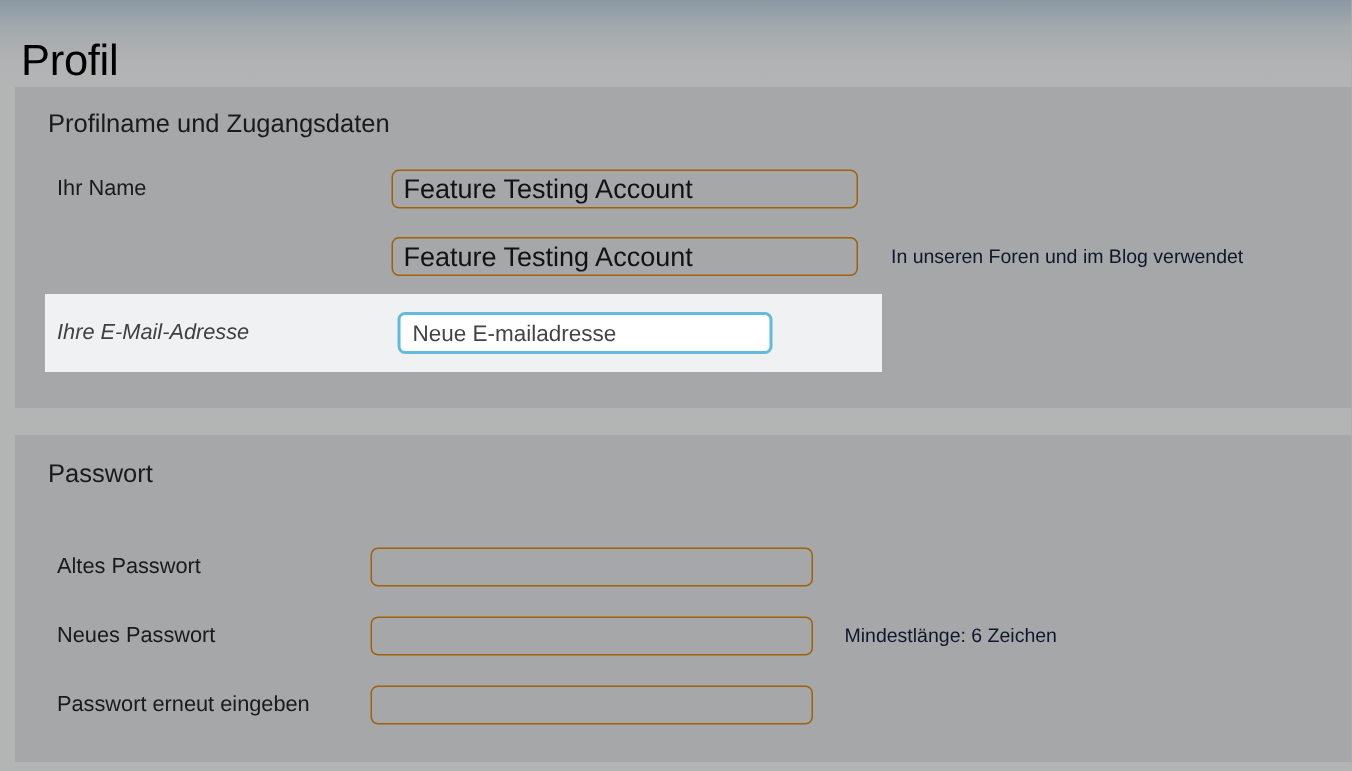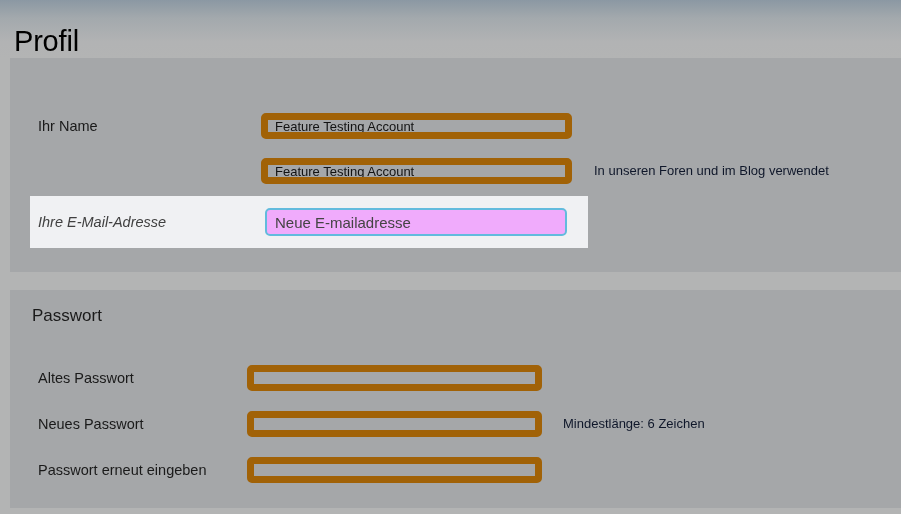--- a/index.html
+++ b/index.html
@@ -84,25 +84,25 @@
     line-height: 40px;
     font-size: 14.5px;
     color: #1a1a1a;
     white-space: nowrap;
   }
   .form-row .field {
     position: absolute;
     top: 7px;
     height: 26px;
     box-sizing: border-box;
-    border: 7px solid #a16207;
+    border: 1px solid #a16207;
     border-radius: 5px;
     background: transparent;
     font-family: "Liberation Sans", sans-serif;
-    font-size: 13px;
+    font-size: 18px;
     color: #121212;
     padding: 0 7px;
     outline: none;
   }
   .form-row .hint {
     position: absolute;
     top: 0;
     height: 40px;
     line-height: 40px;
     font-size: 13px;
@@ -136,25 +136,25 @@
     left: 18px;
     top: 0;
     height: 68px;
     line-height: 52px;
     color: #404040;
     font-style: italic;
   }
   #row-email .field {
     left: 245px;
     top: 12px;
-    width: 302px;
+    width: 250px;
     height: 28px;
     border: 2px solid #62bbdd;
     border-radius: 5px;
-    background: #f0abfc;
+    background: #ffffff;
     font-size: 15px;
     color: #444444;
     padding: 0 8px;
   }
   #row-email .field::placeholder {
     color: #444444;
     opacity: 1;
   }
 
   
@@ -179,20 +179,21 @@
 </style>
 </head>
 <body>
 
 <div id="page">
 
   <h1 id="page-title">Profil</h1>
 
   <section id="panel-profile" class="panel">
 
+    <div class="panel-heading">Profilname und Zugangsdaten</div>
 
     <div id="row-name" class="form-row">
       <label class="row-label">Ihr Name</label>
       <input class="field" type="text" value="Feature Testing Account" style="">
     </div>
 
     <div id="row-username" class="form-row">
       <input class="field" type="text" value="Feature Testing Account" style="">
       <span class="hint">In unseren Foren und im Blog verwendet</span>
     </div>

